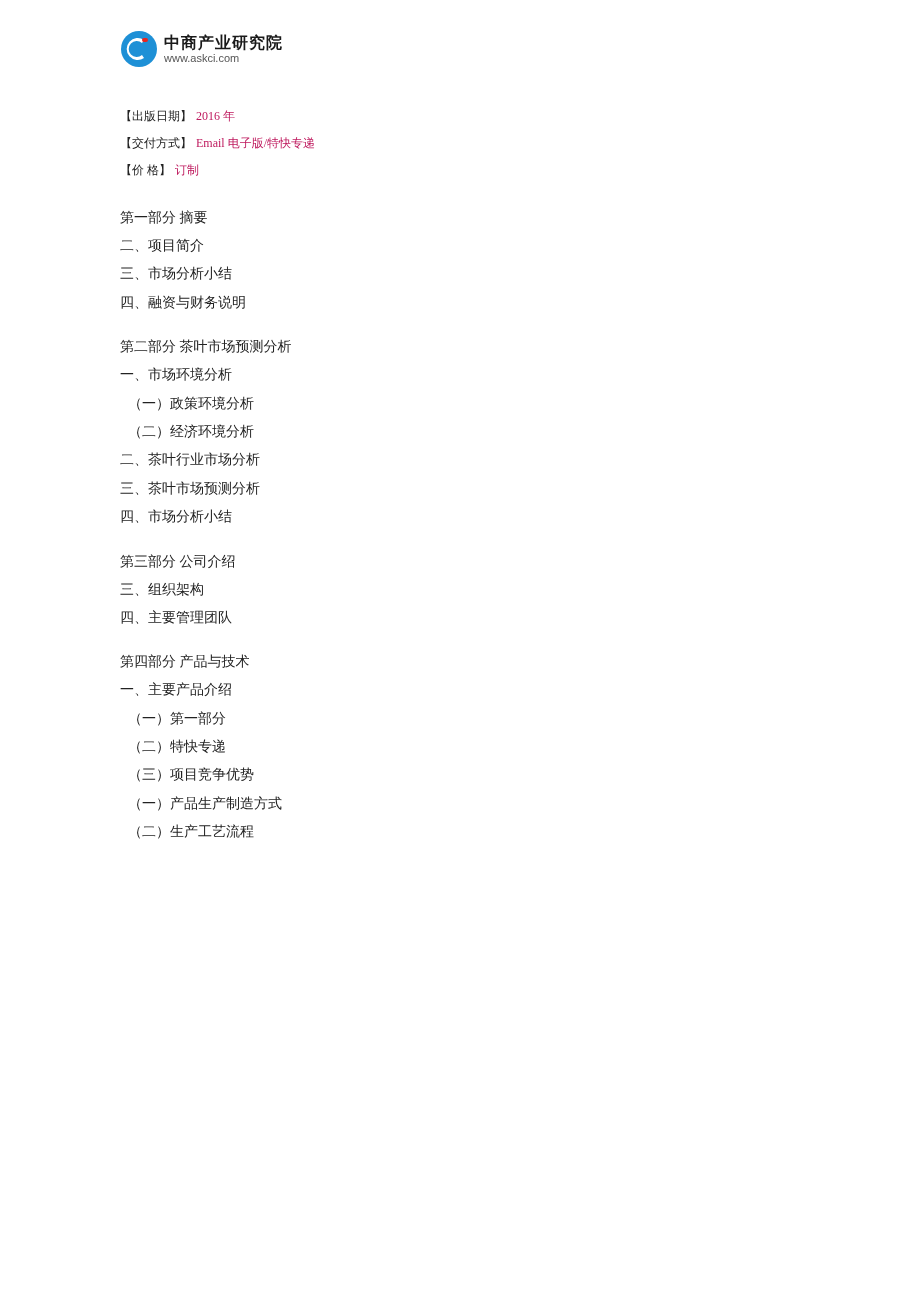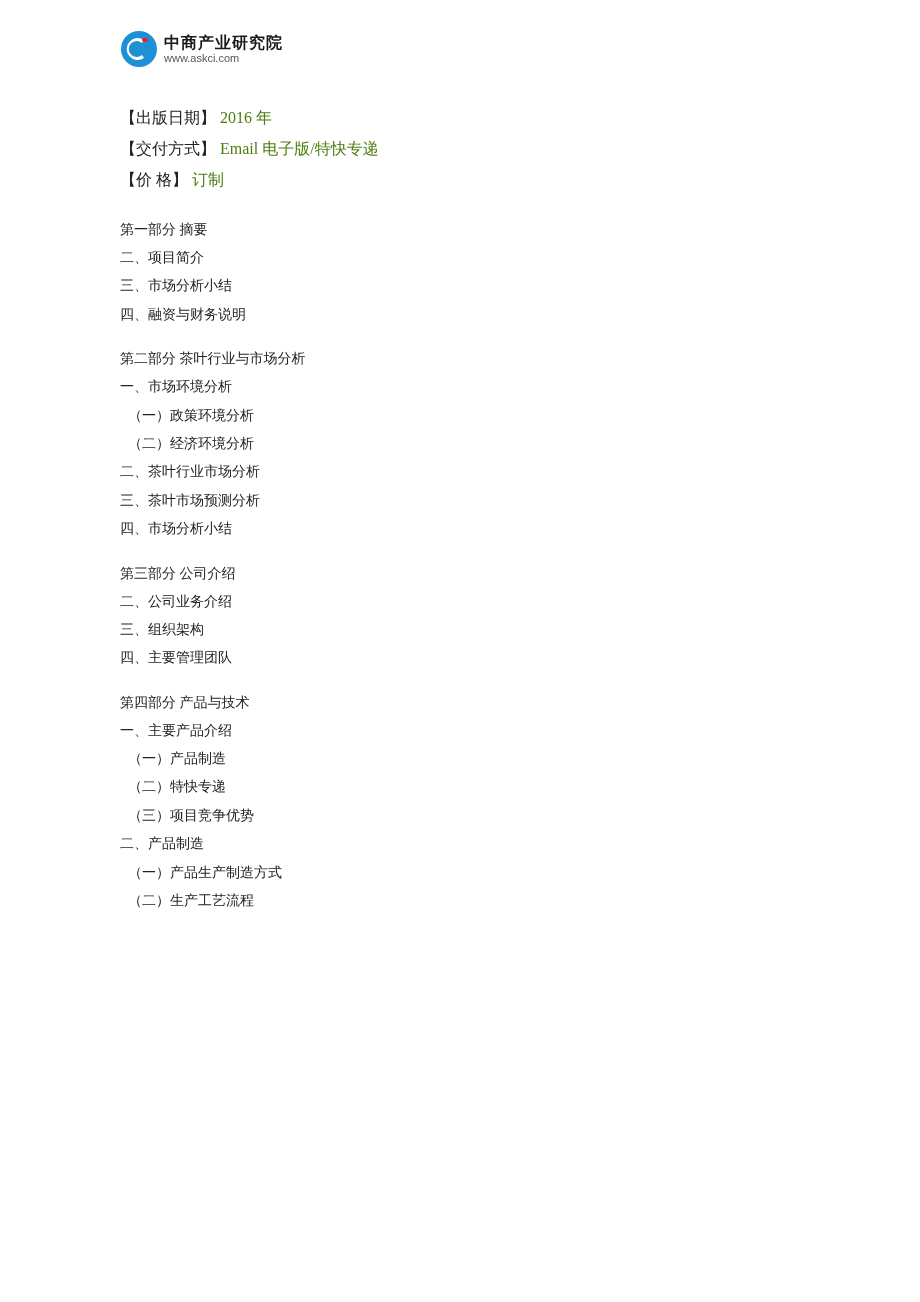--- a/index.html
+++ b/index.html
@@ -57,31 +57,31 @@
     }
 
     .meta-section {
       margin-bottom: 30px;
     }
 
     .meta-row {
       display: flex;
       align-items: flex-end;
       margin-bottom: 10px;
-      font-size: 16px;
+      font-size: 12px;
     }
 
     .meta-label {
       color: #222;
       font-weight: normal;
       white-space: nowrap;
     }
 
     .meta-value {
-      color: #4d7c0f;
+      color: #be185d;
       margin-left: 4px;
     }
 
     .doc-title {
       font-size: 16px;
       color: #222;
       margin-bottom: 30px;
       margin-top: 10px;
       font-family: "SimSun", "宋体", serif;
     }
@@ -153,34 +153,32 @@
       <span class="meta-value">订制</span>
     </div>
   </div>
 
 
   <div class="toc-section" id="toc-container">
   <div class="toc-part-title">第一部分  摘要</div>
       <div class="toc-item">二、项目简介</div>
       <div class="toc-item">三、市场分析小结</div>
       <div class="toc-item">四、融资与财务说明</div>
-      <div class="toc-part-title section-gap">第二部分  茶叶行业与市场分析</div>
+      <div class="toc-part-title section-gap">第二部分  茶叶市场预测分析</div>
       <div class="toc-item">一、市场环境分析</div>
       <div class="toc-sub-item">（一）政策环境分析</div>
       <div class="toc-sub-item">（二）经济环境分析</div>
       <div class="toc-item">二、茶叶行业市场分析</div>
       <div class="toc-item">三、茶叶市场预测分析</div>
       <div class="toc-item">四、市场分析小结</div>
       <div class="toc-part-title section-gap">第三部分  公司介绍</div>
-      <div class="toc-item">二、公司业务介绍</div>
       <div class="toc-item">三、组织架构</div>
       <div class="toc-item">四、主要管理团队</div>
       <div class="toc-part-title section-gap">第四部分  产品与技术</div>
       <div class="toc-item">一、主要产品介绍</div>
-      <div class="toc-sub-item">（一）产品制造</div>
+      <div class="toc-sub-item">（一）第一部分</div>
       <div class="toc-sub-item">（二）特快专递</div>
       <div class="toc-sub-item">（三）项目竞争优势</div>
-      <div class="toc-item">二、产品制造</div>
       <div class="toc-sub-item">（一）产品生产制造方式</div>
       <div class="toc-sub-item">（二）生产工艺流程</div>
     </div>
 
 </div>
 
 </body></html>

